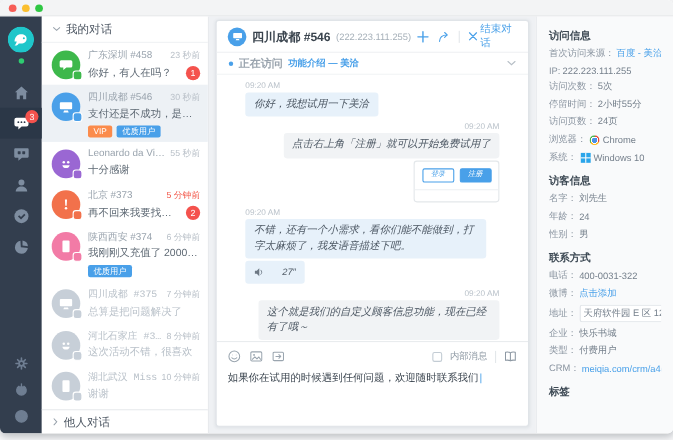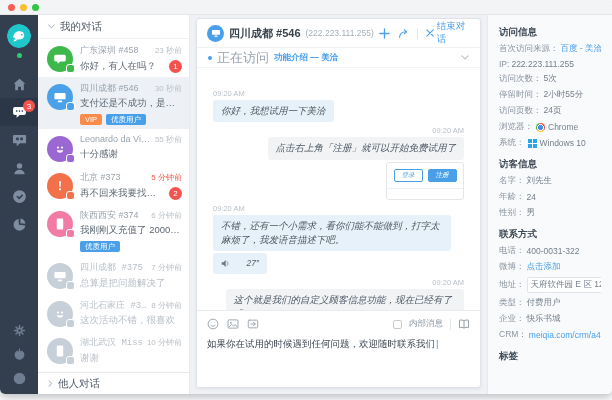--- a/index.html
+++ b/index.html
@@ -74,25 +74,25 @@
   .chat-ip{font-size:8.5px;color:#a5afb8;white-space:nowrap;}
   .chat-actions{margin-left:auto;display:flex;align-items:center;gap:8px;color:var(--accent);}
   .hicon{display:flex;cursor:pointer;}
   .hicon svg{width:11px;height:11px;}
   .vsep{width:1px;height:11px;background:#e3e7ea;}
   .end-btn{display:flex;align-items:center;gap:3px;font-size:9.5px;color:var(--accent);cursor:pointer;}
   .end-btn svg{width:8px;height:8px;}
   .visit-bar{height:20px;flex:none;display:flex;align-items:center;gap:5px;padding:0 11px;
     border-bottom:1px solid #f2f4f6;}
   .visit-dot{width:4px;height:4px;border-radius:50%;background:var(--accent);}
-  .visit-label{font-size:13px;color:#9aa4ae;}
+  .visit-label{font-size:10px;color:#9aa4ae;font-weight:bold;}
   .visit-page{font-size:8.5px;font-weight:bold;color:var(--accent);cursor:pointer;}
   .visit-chev{margin-left:auto;color:#b6bec6;display:flex;cursor:pointer;}
   .visit-chev svg{width:8px;height:5px;}
-  .messages{flex:1;min-height:0;overflow:hidden;padding:1px 16px 2px;margin-top:16px;}
+  .messages{flex:1;min-height:0;overflow:hidden;padding:1px 26px 2px;}
   .msg-time{font-size:7.5px;color:#bac2ca;margin:4px 0 2px;}
   .msg-time.right{text-align:right;}
   .mrow{display:flex;margin-bottom:2px;font-style:italic;}
   .mrow.right{justify-content:flex-end;}
   .bubble{max-width:95%;background:#e7f1fa;border-radius:3px;padding:4px 8px;
     font-size:9.5px;color:#4d5864;line-height:1.5;}
   .bubble.out{background:#f1f3f5;}
   .imgcard{width:78px;height:38px;border:1px solid #e3e7ea;border-radius:3px;background:#fff;
     padding-top:6px;cursor:pointer;}
   .imgcard-btns{display:flex;justify-content:center;gap:5px;}
@@ -614,26 +614,26 @@
       <span>微博：</span>
       <span class="info-value link">点击添加</span>
             </div>
             <div class="info-row">
       <span>地址：</span>
       <span class="info-value boxed">天府软件园 E 区 1220</span>
             </div>
           </div>
           <div class="info-section">
             <div class="info-row">
+      <span>企业：</span>
+      <span class="info-value">快乐书城</span>
+            </div>
+            <div class="info-row">
       <span>类型：</span>
       <span class="info-value">付费用户</span>
-            </div>
-            <div class="info-row">
-      <span>企业：</span>
-      <span class="info-value">快乐书城</span>
             </div>
             <div class="info-row">
       <span>CRM：</span>
       <span class="info-value link">meiqia.com/crm/a4ddb0</span>
             </div>
           </div>
         </div>
       <div class="info-section">
         <div class="info-title">标签</div>
 

